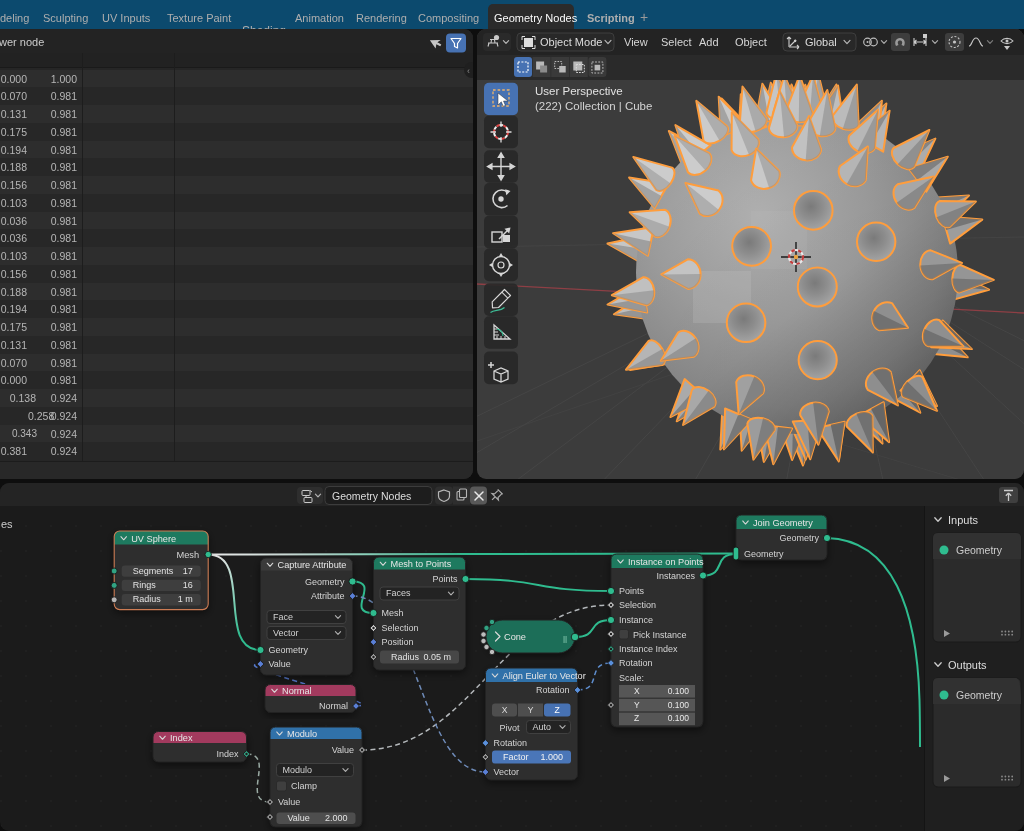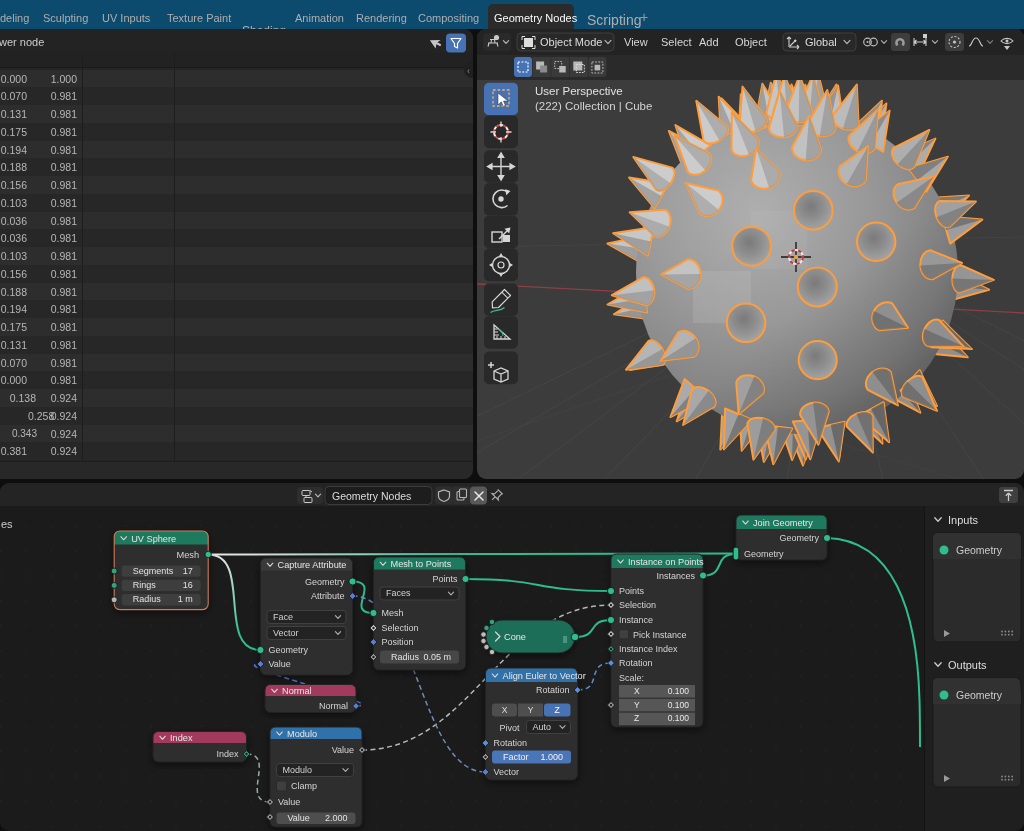--- a/index.html
+++ b/index.html
@@ -10,21 +10,21 @@
 <div class="abs" style="left:0;top:0;width:1024px;height:29px;background:#0c4a6e;">
     <div class="abs" style="left:488px;top:4px;width:86px;height:25px;background:#2b2b2b;border-radius:5px 5px 0 0;"></div>
     <div class="abs" style="left:0px;top:12px;font-size:11px;color:#aeaeae;white-space:nowrap;">deling</div>
     <div class="abs" style="left:43px;top:12px;font-size:11px;color:#aeaeae;white-space:nowrap;">Sculpting</div>
     <div class="abs" style="left:102px;top:12px;font-size:11px;color:#aeaeae;white-space:nowrap;">UV Inputs</div>
     <div class="abs" style="left:167px;top:12px;font-size:11px;color:#aeaeae;white-space:nowrap;">Texture Paint</div>
     <div class="abs" style="left:242px;top:24px;font-size:12px;color:#aeaeae;white-space:nowrap;text-decoration:underline;">Shading</div>
     <div class="abs" style="left:295px;top:12px;font-size:11px;color:#aeaeae;white-space:nowrap;">Animation</div>
     <div class="abs" style="left:356px;top:12px;font-size:11px;color:#aeaeae;white-space:nowrap;">Rendering</div>
     <div class="abs" style="left:418px;top:12px;font-size:11px;color:#aeaeae;white-space:nowrap;">Compositing</div>
-    <div class="abs" style="left:587px;top:12px;font-size:14px;color:#aeaeae;white-space:nowrap;">Scripting</div>
+    <div class="abs" style="left:587px;top:12px;font-size:11px;color:#aeaeae;white-space:nowrap;font-weight:bold;">Scripting</div>
     <div class="abs" style="left:494px;top:12px;font-size:11px;color:#fbfbfb;white-space:nowrap;">Geometry Nodes</div>
     <div class="abs" style="left:640px;top:9px;font-size:14px;color:#9a9a9a;">+</div>
   </div>
 <div class="abs" style="left:0;top:29px;width:473px;height:450px;background:#262626;border-radius:0 9px 9px 0;overflow:hidden;">
     <div class="abs" style="left:0;top:0;width:473px;height:27px;background:#232323;"></div>
     <div class="abs" style="left:-1px;top:7px;font-size:11px;color:#cccccc;">wer node</div>
     <svg class="abs" style="left:428px;top:4px;" width="44" height="20" viewBox="0 0 44 20">
 <path d="M4,4 L4,14 L7,11 L9,15 L11,14 L9,10 L13,10 Z" fill="#c5c5c5" transform="rotate(-35 8 9)"></path>
 <rect x="18" y="0.5" width="20" height="19" rx="4" fill="#4772b3"></rect>
 <path d="M23,5.5 L33,5.5 L29.5,10.5 L29.5,15 L26.5,13.5 L26.5,10.5 Z" fill="none" stroke="#ffffff" stroke-width="1.2" stroke-linejoin="round"></path>

